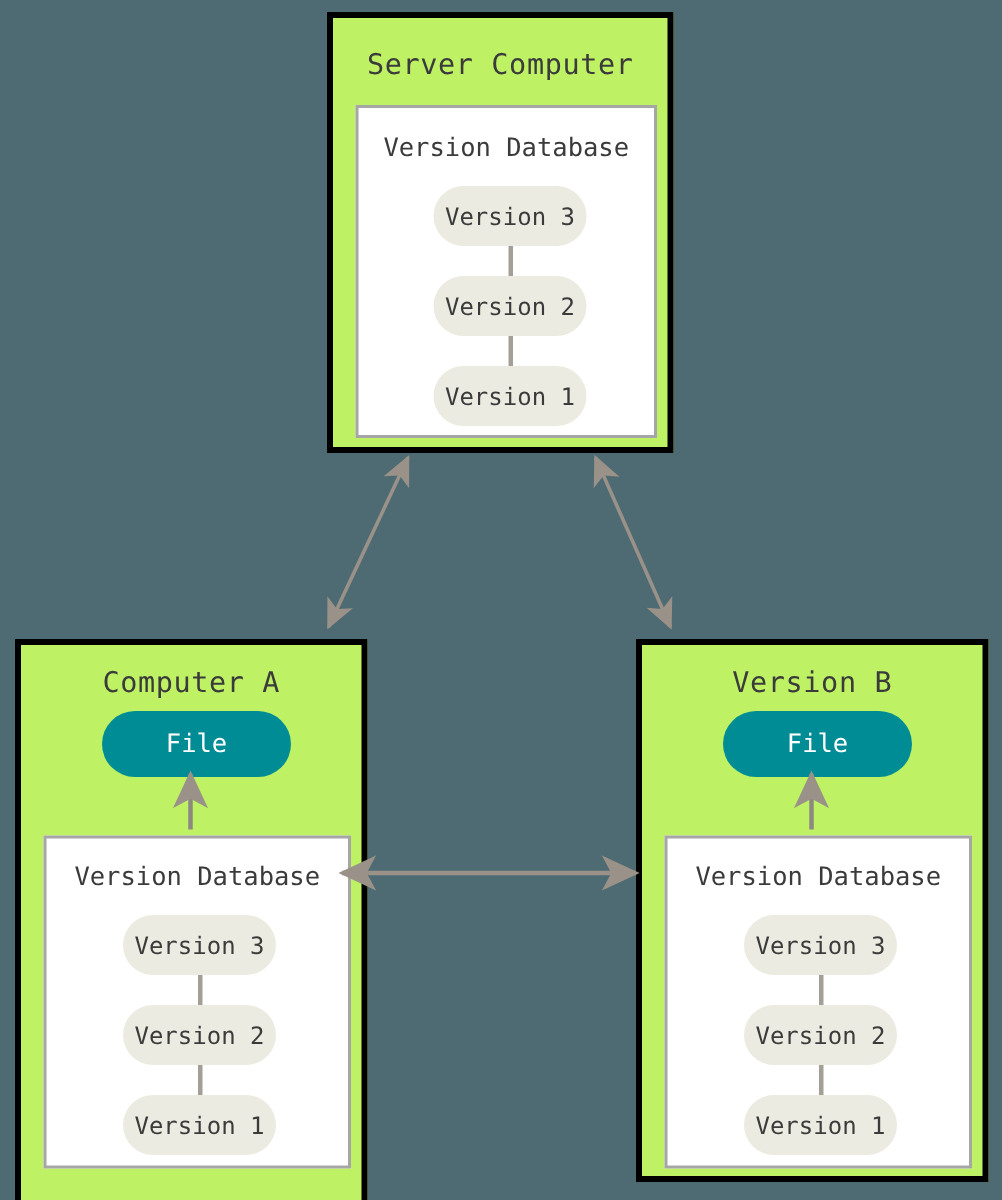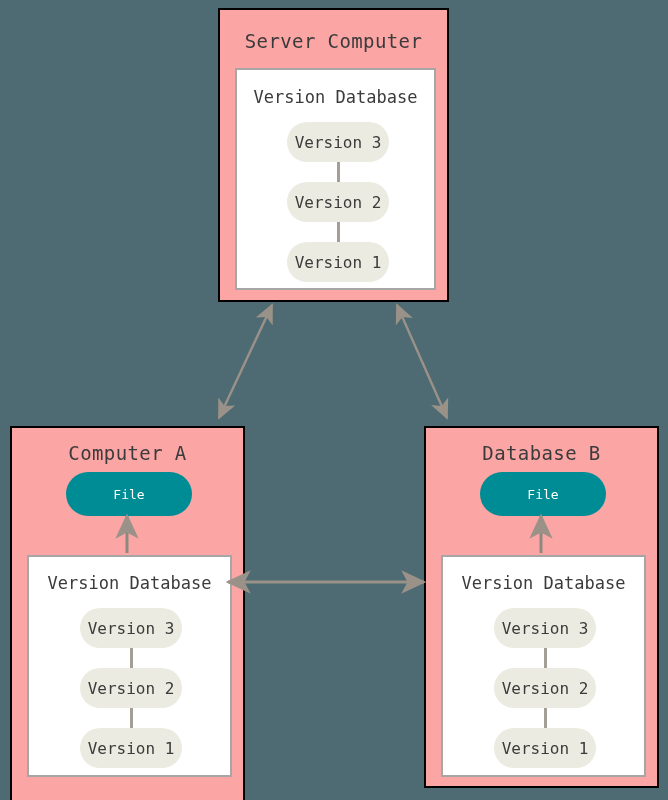--- a/index.html
+++ b/index.html
@@ -12,22 +12,22 @@
     width: 668px;
     height: 800px;
     background: #4e6a72;
     overflow: hidden;
     font-family: "DejaVu Sans Mono", "Liberation Mono", monospace;
   }
 
   
   .machine {
     position: absolute;
-    background: #fca5a5;
-    border: 2px solid #000000;
+    background: #bef264;
+    border: 4px solid #000000;
     box-sizing: border-box;
     z-index: 3;
   }
   .machine-title {
     position: absolute;
     left: 0;
     right: 0;
     text-align: center;
     color: #3b3b3b;
     font-size: 19px;
@@ -70,21 +70,21 @@
     width: 3px;
     background: #a39f97;
   }
 
   
   .file-pill {
     position: absolute;
     background: #008c95;
     border-radius: 24px;
     color: #ffffff;
-    font-size: 13px;
+    font-size: 17px;
     display: flex;
     align-items: center;
     justify-content: center;
     box-sizing: border-box;
     z-index: 4;
     white-space: nowrap;
   }
 
   
   .conn-svg {
@@ -146,21 +146,21 @@
       <div class="pill-link" style="left:100.5px; top:91px; height:20px;"></div>
 
       <div class="pill" style="left:51px; top:111px; width:102px; height:40px;">Version 2</div>
       <div class="pill-link" style="left:100.5px; top:151px; height:20px;"></div>
 
       <div class="pill" style="left:51px; top:171px; width:102px; height:40px;">Version 1</div>
     </div>
   </div>
 
   <div class="machine" style="left:424px; top:426px; width:235px; height:362px;">
-    <div class="machine-title" style="top:14px;">Database B</div>
+    <div class="machine-title" style="top:14px;">Version B</div>
 
     <div class="file-pill" style="left:54px; top:44px; width:126px; height:44px;">File</div>
 
     <div class="vdb" style="left:15px; top:127px; width:205px; height:222px;">
       <div class="vdb-title" style="top:16px;">Version Database</div>
 
       <div class="pill" style="left:51px; top:51px; width:102px; height:40px;">Version 3</div>
       <div class="pill-link" style="left:100.5px; top:91px; height:20px;"></div>
 
       <div class="pill" style="left:51px; top:111px; width:102px; height:40px;">Version 2</div>

